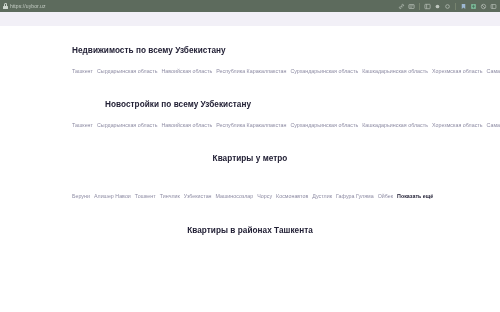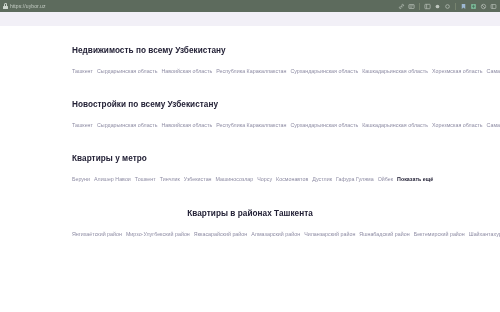--- a/index.html
+++ b/index.html
@@ -135,23 +135,23 @@
   }
   .link-cell.more {
     color: #232136;
     font-weight: bold;
   }
 
   
   .sec-realty   { padding-top: 21px; }
   .sec-realty .section-title   { margin-bottom: 9px; }
   .sec-new      { padding-top: 21px; }
-  .sec-new .section-title      { margin-bottom: 9px; }
+  .sec-new .section-title      { margin-bottom: 9px; margin-left: 33px; }
   .sec-metro    { padding-top: 21px; }
-  .sec-metro .section-title    { margin-bottom: 9px; }
+  .sec-metro .section-title    { margin-bottom: 26px; text-align: center; }
   .sec-district { padding-top: 22px; }
   .sec-district .section-title { margin-bottom: 9px; text-align: center; }
 </style>
 </head>
 <body>
 
 <div class="browser-bar">
   <div class="url-zone">
     <span class="lock-icon">
       <span class="shackle"></span>

